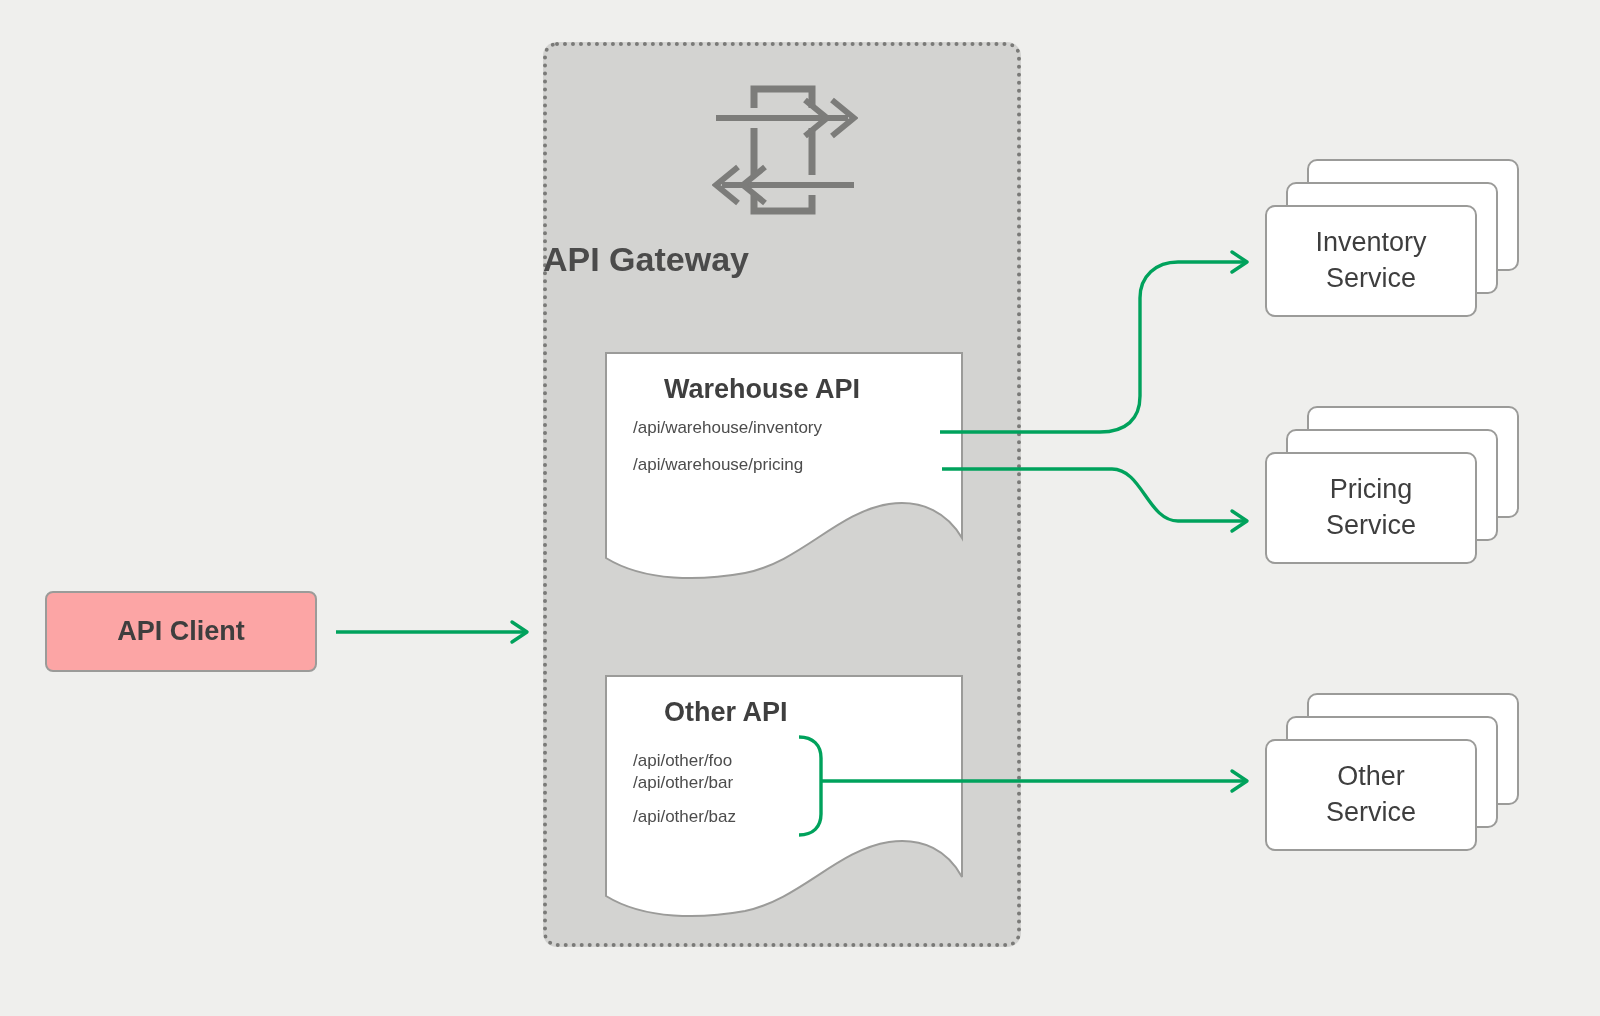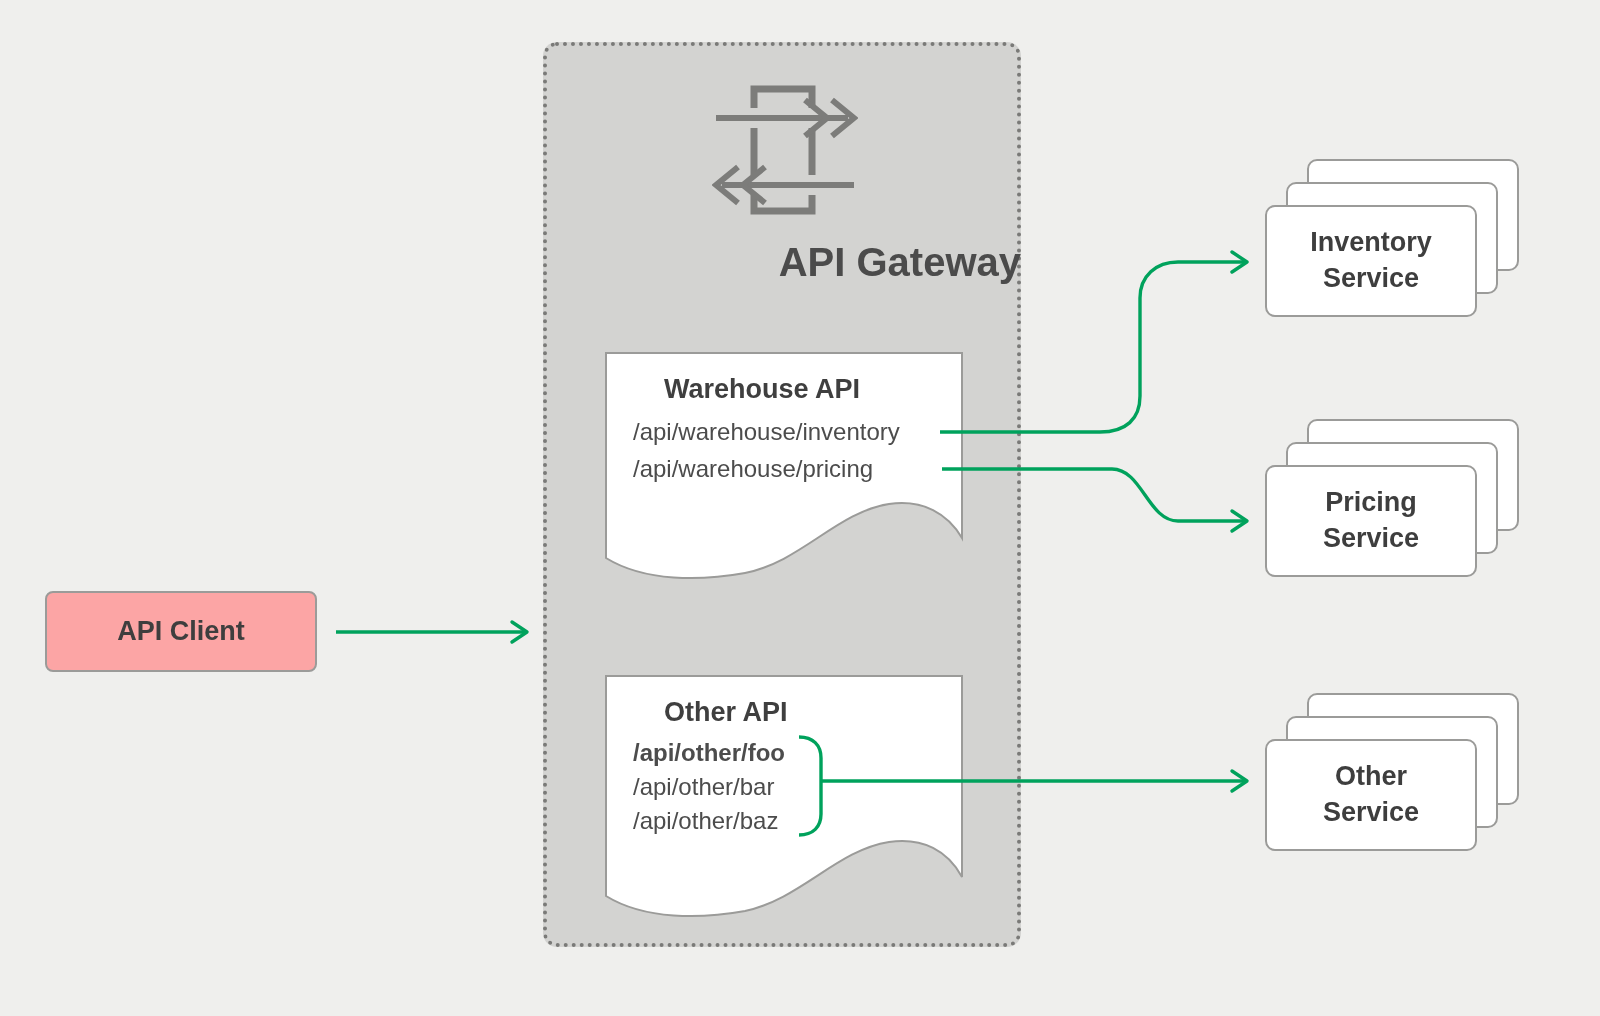--- a/index.html
+++ b/index.html
@@ -37,22 +37,22 @@
   }
   .gateway-icon {
     position: absolute;
     left: 712px; top: 85px;
     width: 146px; height: 130px;
   }
   .gateway-title {
     position: absolute;
     left: 543px; top: 240px;
     width: 478px; height: 38px;
-    text-align: right;
-    font-size: 40px; font-weight: 700; color: #4b4b4b;
+    text-align: left;
+    font-size: 34px; font-weight: 700; color: #4b4b4b;
   }
 
   
   .doc {
     position: absolute;
     left: 605px;
     width: 358px;
   }
   .doc-warehouse { top: 352px; height: 232px; }
   .doc-other     { top: 675px; height: 248px; padding-left: 24px; }
@@ -61,55 +61,55 @@
     width: 100%; height: 100%;
   }
   .doc .doc-title {
     position: absolute;
     left: 28px; top: 22px;
     font-size: 27px; font-weight: 700; color: #3f3f3f; margin-left: 31px;
   }
   .doc .route {
     position: absolute;
     left: 28px;
-    font-size: 24px; font-weight: 400; color: #4c4c4c;
+    font-size: 17px; font-weight: 400; color: #4c4c4c;
     white-space: nowrap;
   }
   .doc-warehouse .route-0 { top: 66px; }
   .doc-warehouse .route-1 { top: 103px; }
-  .doc-other .route-0 { top: 64px; font-weight: bold; }
+  .doc-other .route-0 { top: 76px; }
   .doc-other .route-1 { top: 98px; }
   .doc-other .route-2 { top: 132px; }
 
   
   .stack {
     position: absolute;
     left: 1265px;
     width: 255px; height: 158px;
   }
   .stack-inventory { top: 159px; }
-  .stack-pricing   { top: 419px; padding-left: 27px; }
+  .stack-pricing   { top: 406px; padding-left: 27px; }
   .stack-other     { top: 693px; }
   .stack .card {
     position: absolute;
     width: 212px; height: 112px;
     background: #ffffff;
     border: 2px solid #9b9b99;
     border-radius: 10px;
   }
   .stack .card.back  { left: 42px; top: 0; }
   .stack .card.mid   { left: 21px; top: 23px; }
   .stack .card.front {
     left: 0; top: 46px;
     display: flex; align-items: center; justify-content: center;
   }
   .stack .service-label {
     width: 160px;
     text-align: center;
-    font-size: 27px; font-weight: 700; color: #3e3e3e;
+    font-size: 27px; font-weight: 400; color: #3e3e3e;
     line-height: 1.32;
   }
 
   
   .connectors {
     position: absolute; inset: 0;
     width: 1600px; height: 1016px;
     pointer-events: none;
   }
 </style>

